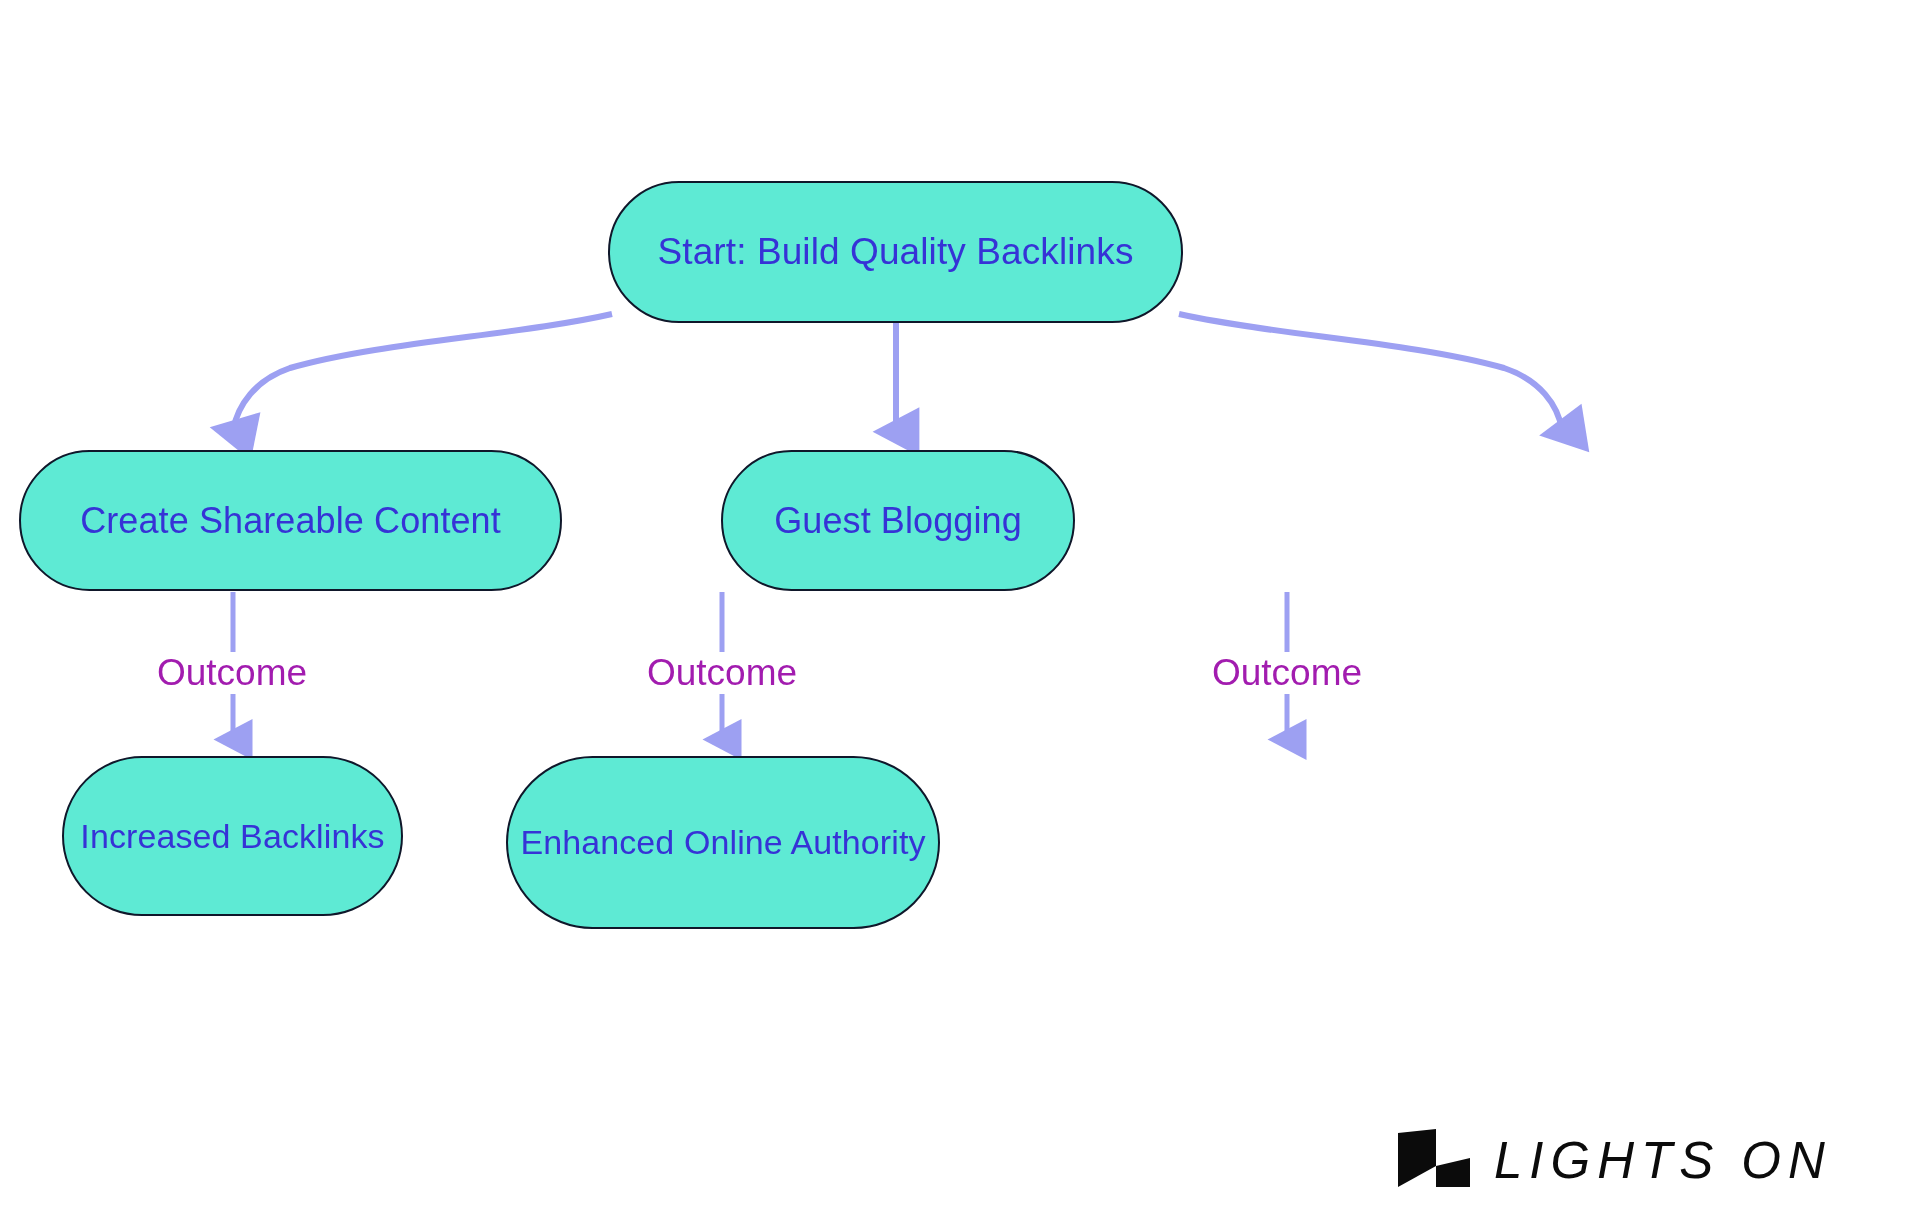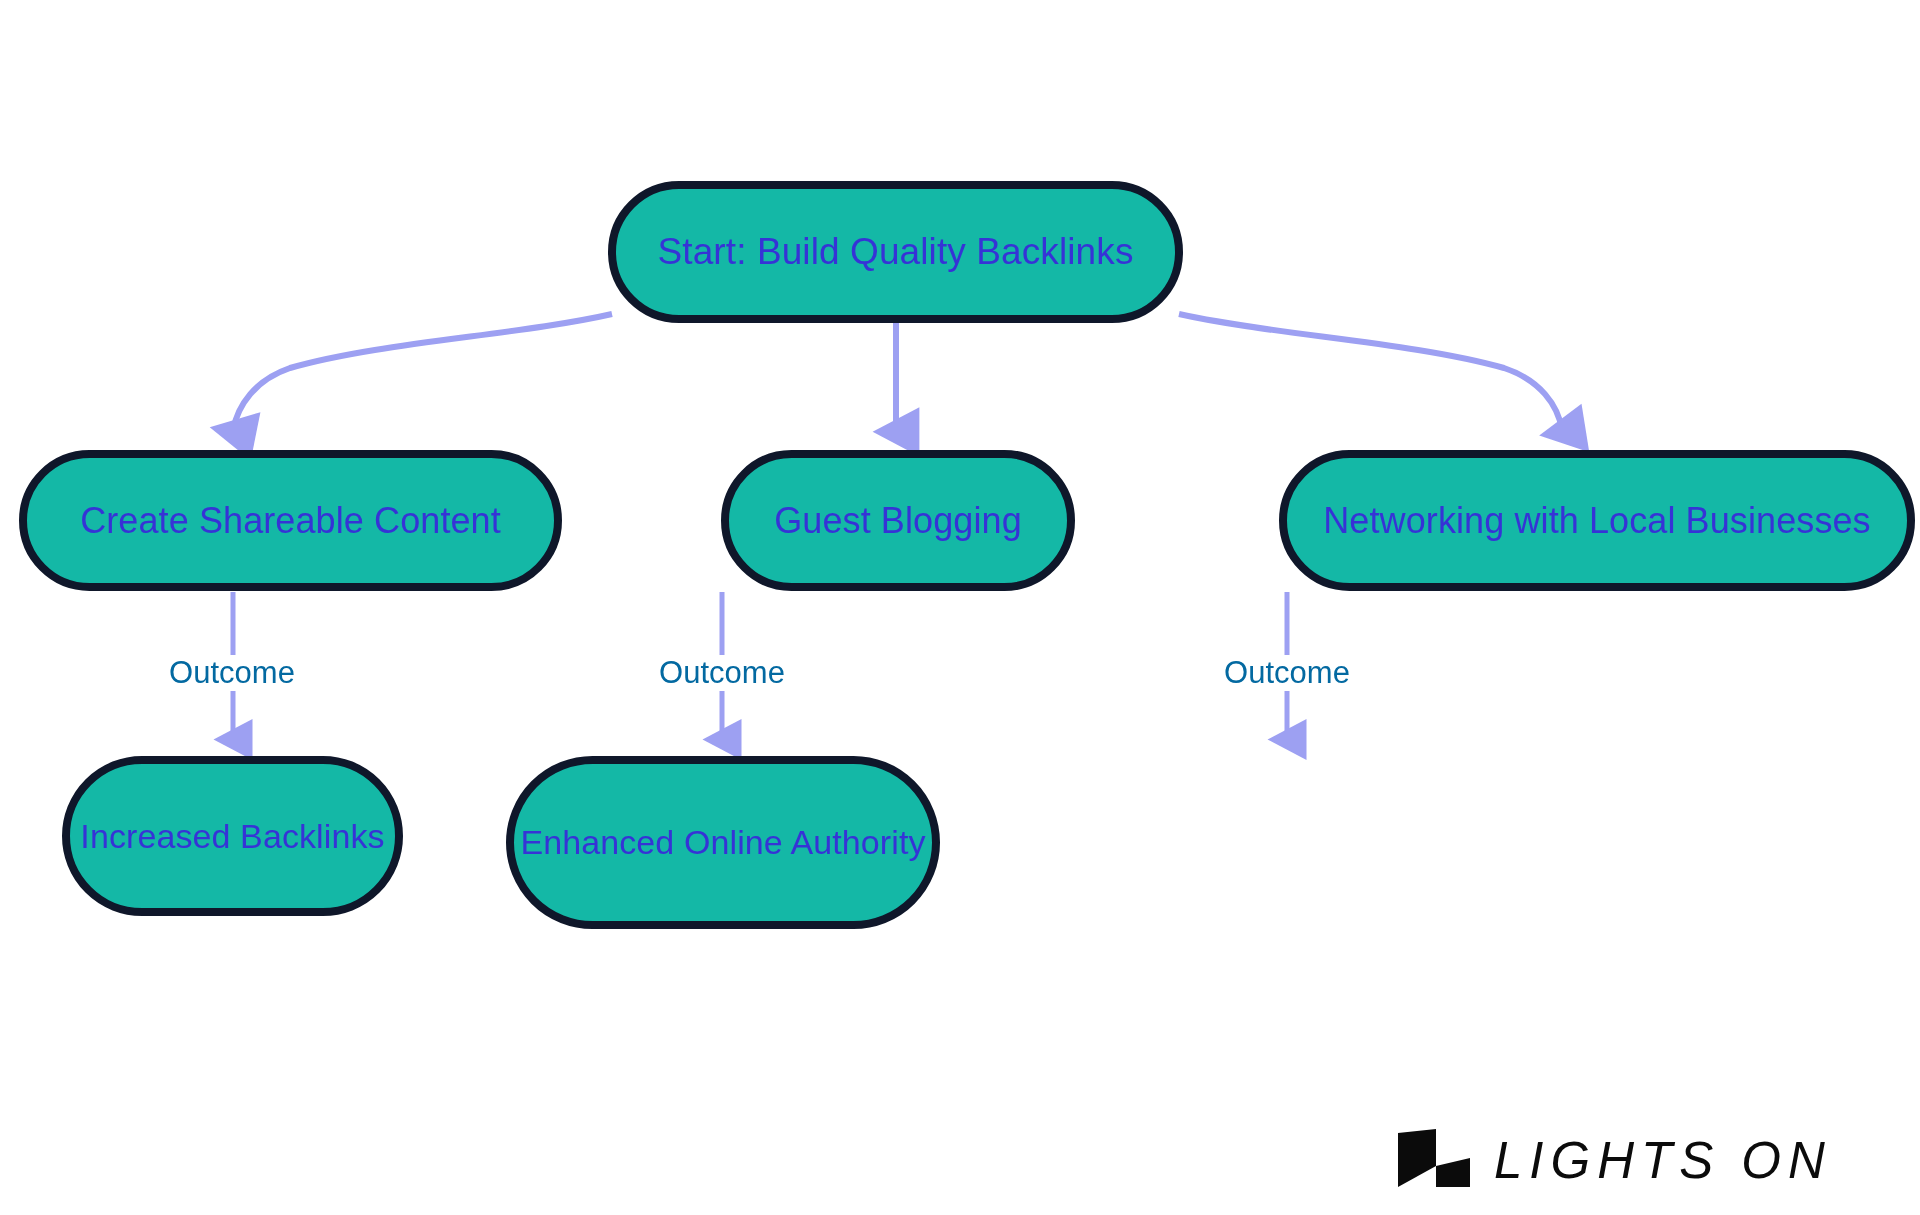--- a/index.html
+++ b/index.html
@@ -27,22 +27,22 @@
     left: 0;
     top: 0;
     width: 1920px;
     height: 1215px;
     pointer-events: none;
   }
 
   .node {
     position: absolute;
     box-sizing: border-box;
-    background: #14b8a6;
-    border: 8px solid #0f172a;
+    background: #5eead4;
+    border: 2px solid #0f172a;
     border-radius: 999px;
     display: flex;
     align-items: center;
     justify-content: center;
     color: #3633d6;
     letter-spacing: 0.1px;
     white-space: nowrap;
     text-align: center;
   }
 
@@ -101,22 +101,22 @@
     top: 756px;
     width: 490px;
     height: 140px;
   }
   #node-increased-backlinks .node-label,
   #node-online-authority .node-label,
   #node-higher-rankings .node-label { font-size: 34px; }
 
   .edge-label {
     position: absolute;
-    color: #0369a1;
-    font-size: 31px;
+    color: #a21caf;
+    font-size: 37px;
     background: #ffffff;
     padding: 0 6px;
     transform: translate(-50%, -50%);
     white-space: nowrap;
   }
   #edge-label-left   { left: 232px;  top: 673px; }
   #edge-label-center { left: 722px;  top: 673px; }
   #edge-label-right  { left: 1287px; top: 673px; }
 
   
@@ -171,23 +171,20 @@
   <div class="node" id="node-start">
     <span class="node-label">Start: Build Quality Backlinks</span>
   </div>
 
   <div class="node" id="node-guest-blogging">
     <span class="node-label">Guest Blogging</span>
   </div>
   <div class="node" id="node-create-content">
     <span class="node-label">Create Shareable Content</span>
   </div>
-  <div class="node" id="node-networking">
-    <span class="node-label">Networking with Local Businesses</span>
-  </div>
 
   <div class="edge-label" id="edge-label-left">Outcome</div>
   <div class="edge-label" id="edge-label-center">Outcome</div>
   <div class="edge-label" id="edge-label-right">Outcome</div>
 
   <div class="node" id="node-increased-backlinks">
     <span class="node-label">Increased Backlinks</span>
   </div>
   <div class="node" id="node-online-authority">
     <span class="node-label">Enhanced Online Authority</span>

